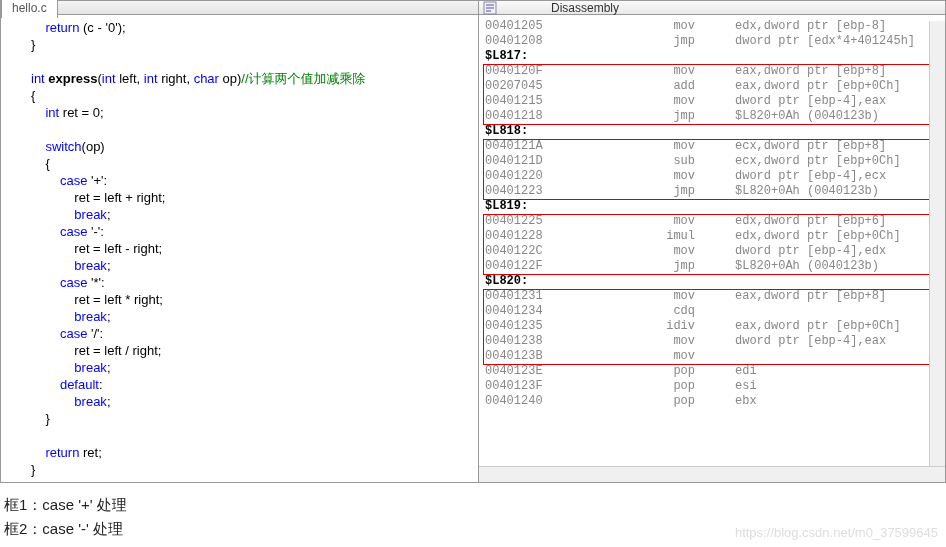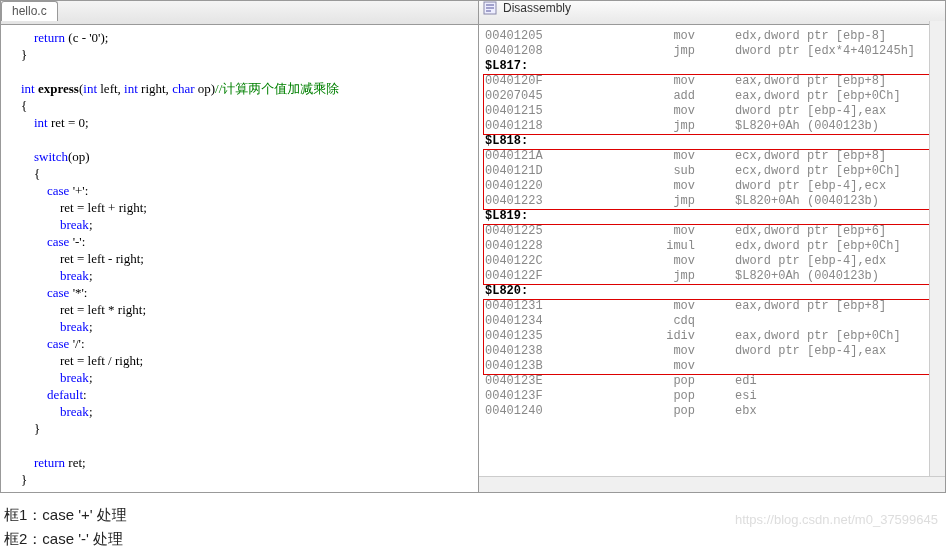--- a/index.html
+++ b/index.html
@@ -1,44 +1,44 @@
 <!DOCTYPE html>
 <html><head>
 <meta charset="utf-8">
 <style>
   * { box-sizing: border-box; margin: 0; padding: 0; }
   body { font-family: "Consolas", "Courier New", monospace; font-size: 12px; background: #fff; width: 946px; }
   .top { display: flex; border: 1px solid #999; }
   .left { width: 478px; border-right: 1px solid #999; }
   .right { flex: 1; position: relative; }
-  .tab-bar { background: linear-gradient(#f4f4f4,#e4e4e4); border-bottom: 1px solid #999; height: 24px; display: flex; align-items: flex-start; }
+  .tab-bar { background: linear-gradient(#f4f4f4,#e4e4e4); border-bottom: 1px solid #999; height: 14px; display: flex; align-items: center; }
   .tab { padding: 2px 10px; background: #fff; border: 1px solid #999; border-bottom: none; height: 20px; font-family: Arial,sans-serif; font-size: 12px; color: #555; border-top-left-radius:3px; border-top-right-radius:3px;}
-  .right .tab-bar { background: linear-gradient(#fbfbfb,#e8e8e8); }
+  .right .tab-bar { background: linear-gradient(#fbfbfb,#e8e8e8); gap: 48px; }
   .right .tab-icon { width: 14px; height: 14px; margin: 0 4px 0 4px; display:inline-flex; align-items:center; justify-content:center; }
   .right-title { font-family: Arial,sans-serif; font-size: 12px; color: #333; padding-left: 2px; }
-  .code { padding: 4px 0 4px 20px; font-family: Liberation Serif, serif; font-size: 13px; line-height: 17px; color: #000; white-space: pre; }
+  .code { padding: 4px 0 4px 30px; font-family: Liberation Sans, sans-serif; font-size: 13px; line-height: 17px; color: #000; white-space: pre; }
   .kw { color: #0000ff; }
   .ty { color: #0000ff; }
   .ch { color: #000; }
   .cm { color: #008000; }
   .asm { padding: 4px 4px 4px 6px; font-family: "Courier New", monospace; font-size: 12px; line-height: 15px; color: #888; position: relative; }
   .asm .row { display: flex; white-space: pre; gap: 40px; }
   .asm .addr { width: 80px; }
   .asm .mn { width: 90px; text-align: right; }
   .asm .op {  }
   .asm .lbl { color: #000; font-weight: bold; }
   .box { position: absolute; border: 1px solid #d00; pointer-events: none; }
   .box1 { left: 4px; top: 49px; width: 450px; height: 61px; }
   .box2 { left: 4px; top: 124px; width: 450px; height: 61px; }
   .box3 { left: 4px; top: 199px; width: 450px; height: 61px; }
   .box4 { left: 4px; top: 274px; width: 450px; height: 76px; }
   .scroll-stub { position:absolute; right:0; top:20px; bottom:0; width:16px; background:#f0f0f0; border-left:1px solid #ccc;}
   .scroll-stub-b { position:absolute; left:0; bottom:0; right:0; height:16px; background:#f0f0f0; border-top:1px solid #ccc;}
   .notes { padding: 10px 4px 4px 4px; font-family: Arial,"Microsoft YaHei",sans-serif; font-size: 15px; line-height: 24px; color: #222; }
-  .watermark { position:absolute; right:8px; bottom:20px; font-family:Arial,sans-serif; font-size:13px; color:#ddd; }
+  .watermark { position:absolute; right:8px; bottom:7px; font-family:Arial,sans-serif; font-size:13px; color:#ddd; }
 </style>
 </head>
 <body>
 
 <div class="top">
   <div class="left">
     <div class="tab-bar">
       <div class="tab">hello.c</div>
     </div>
     <div class="code" id="code"><div><span></span><span>    </span><span class="kw">return</span><span> (c - </span><span class="ch">'0'</span><span>);</span></div><div><span>}</span></div><div>&nbsp;</div><div><span class="ty">int</span><span> </span><span style="font-weight: bold;">express</span><span>(</span><span class="ty">int</span><span> left, </span><span class="ty">int</span><span> right, </span><span class="ty">char</span><span> op)</span><span class="cm">//计算两个值加减乘除</span></div><div><span>{</span></div><div><span>    </span><span class="ty">int</span><span> ret = </span><span class="ch">0</span><span>;</span></div><div>&nbsp;</div><div><span>    </span><span class="kw">switch</span><span>(op)</span></div><div><span>    {</span></div><div><span>        </span><span class="kw">case</span><span> </span><span class="ch">'+'</span><span>:</span></div><div><span>            ret = left + right;</span></div><div><span>            </span><span class="kw">break</span><span>;</span></div><div><span>        </span><span class="kw">case</span><span> </span><span class="ch">'-'</span><span>:</span></div><div><span>            ret = left - right;</span></div><div><span>            </span><span class="kw">break</span><span>;</span></div><div><span>        </span><span class="kw">case</span><span> </span><span class="ch">'*'</span><span>:</span></div><div><span>            ret = left * right;</span></div><div><span>            </span><span class="kw">break</span><span>;</span></div><div><span>        </span><span class="kw">case</span><span> </span><span class="ch">'/'</span><span>:</span></div><div><span>            ret = left / right;</span></div><div><span>            </span><span class="kw">break</span><span>;</span></div><div><span>        </span><span class="kw">default</span><span>:</span></div><div><span>            </span><span class="kw">break</span><span>;</span></div><div><span>    }</span></div><div>&nbsp;</div><div><span>    </span><span class="kw">return</span><span> ret;</span></div><div><span>}</span></div></div>

